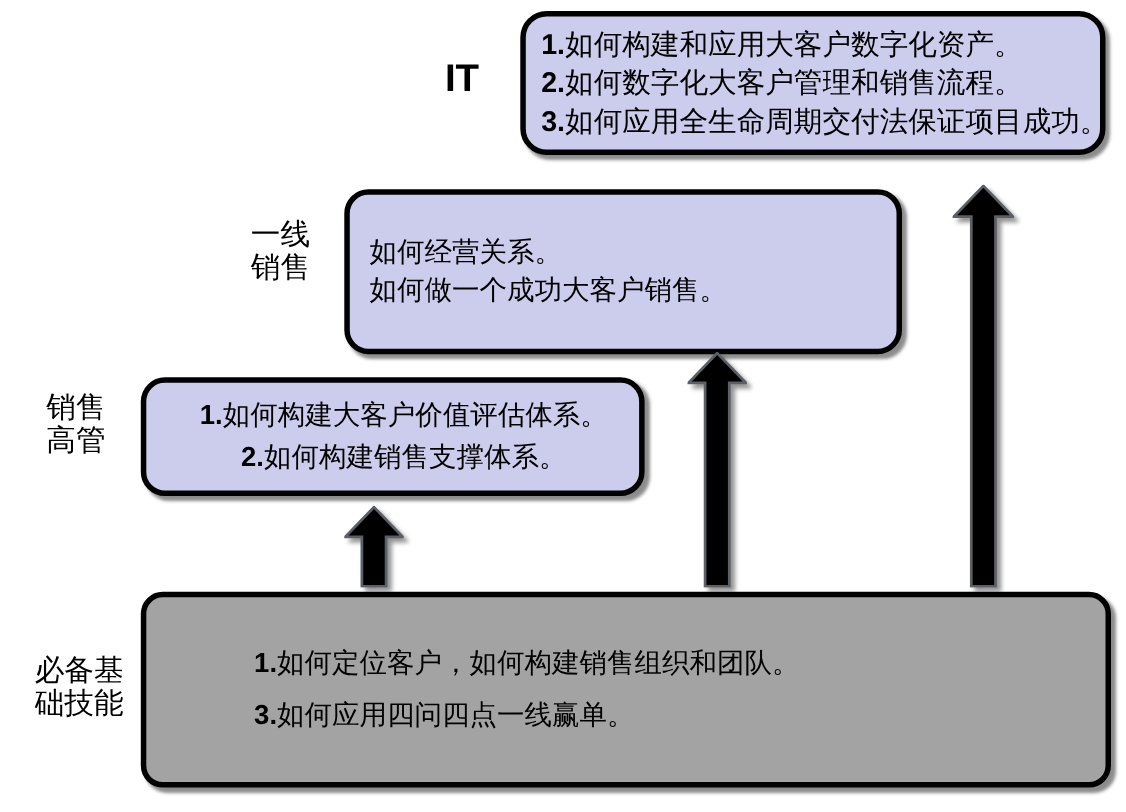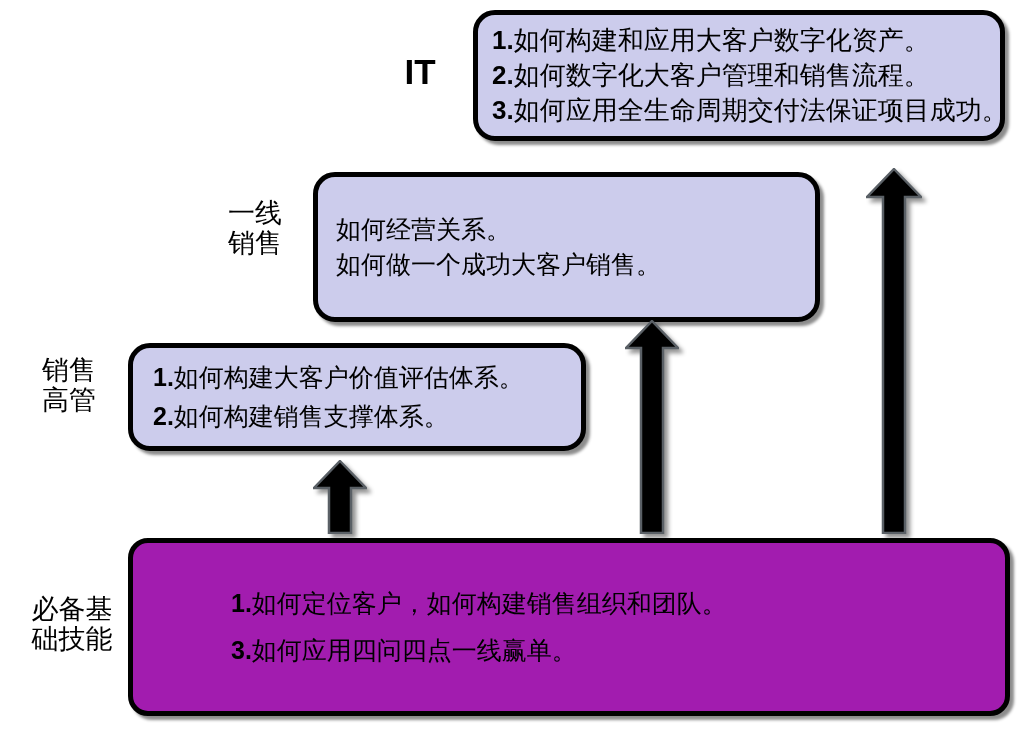--- a/index.html
+++ b/index.html
@@ -23,51 +23,53 @@
     position: absolute;
     box-sizing: border-box;
     border: 5px solid #000000;
     border-radius: 22px;
     box-shadow: 4px 4px 3px rgba(0,0,0,0.45);
     display: flex;
     flex-direction: column;
     justify-content: center;
   }
   .box.purple { background: #ccccec; }
-  .box.orange { background: #a21caf; border-radius: 20px; justify-content: center; }
+  .box.orange { background: #a3a3a3; border-radius: 20px; justify-content: center; }
 
   .line {
     font-family: "Liberation Serif", "DejaVu Serif", serif;
     color: #000000;
     white-space: nowrap;
     line-height: 1.0;
   }
   .line .num {
     font-family: "Liberation Sans", "DejaVu Sans", sans-serif;
     font-weight: bold;
   }
 
   
   #box-it {
     left: 473px; top: 10px; width: 532px; height: 131px;
     padding: 0 0 0 14px;
+    border-radius: 24px;
   }
   #box-it .line { font-size: 26px; margin: 4px 0; }
 
   
   #box-frontline {
     left: 313px; top: 172px; width: 507px; height: 150px;
     padding: 0 0 0 18px;
   }
   #box-frontline .line { font-size: 25px; margin: 5px 0; }
 
   
   #box-exec {
     left: 128px; top: 343px; width: 458px; height: 108px;
     padding: 0 0 0 20px;
+    align-items: center;
   }
   #box-exec .line { font-size: 25px; margin: 7px 0; }
 
   
   #box-base {
     left: 128px; top: 538px; width: 882px; height: 178px;
     padding: 0 0 0 98px;
   }
   #box-base .line { font-size: 25px; margin: 11px 0; }
 

